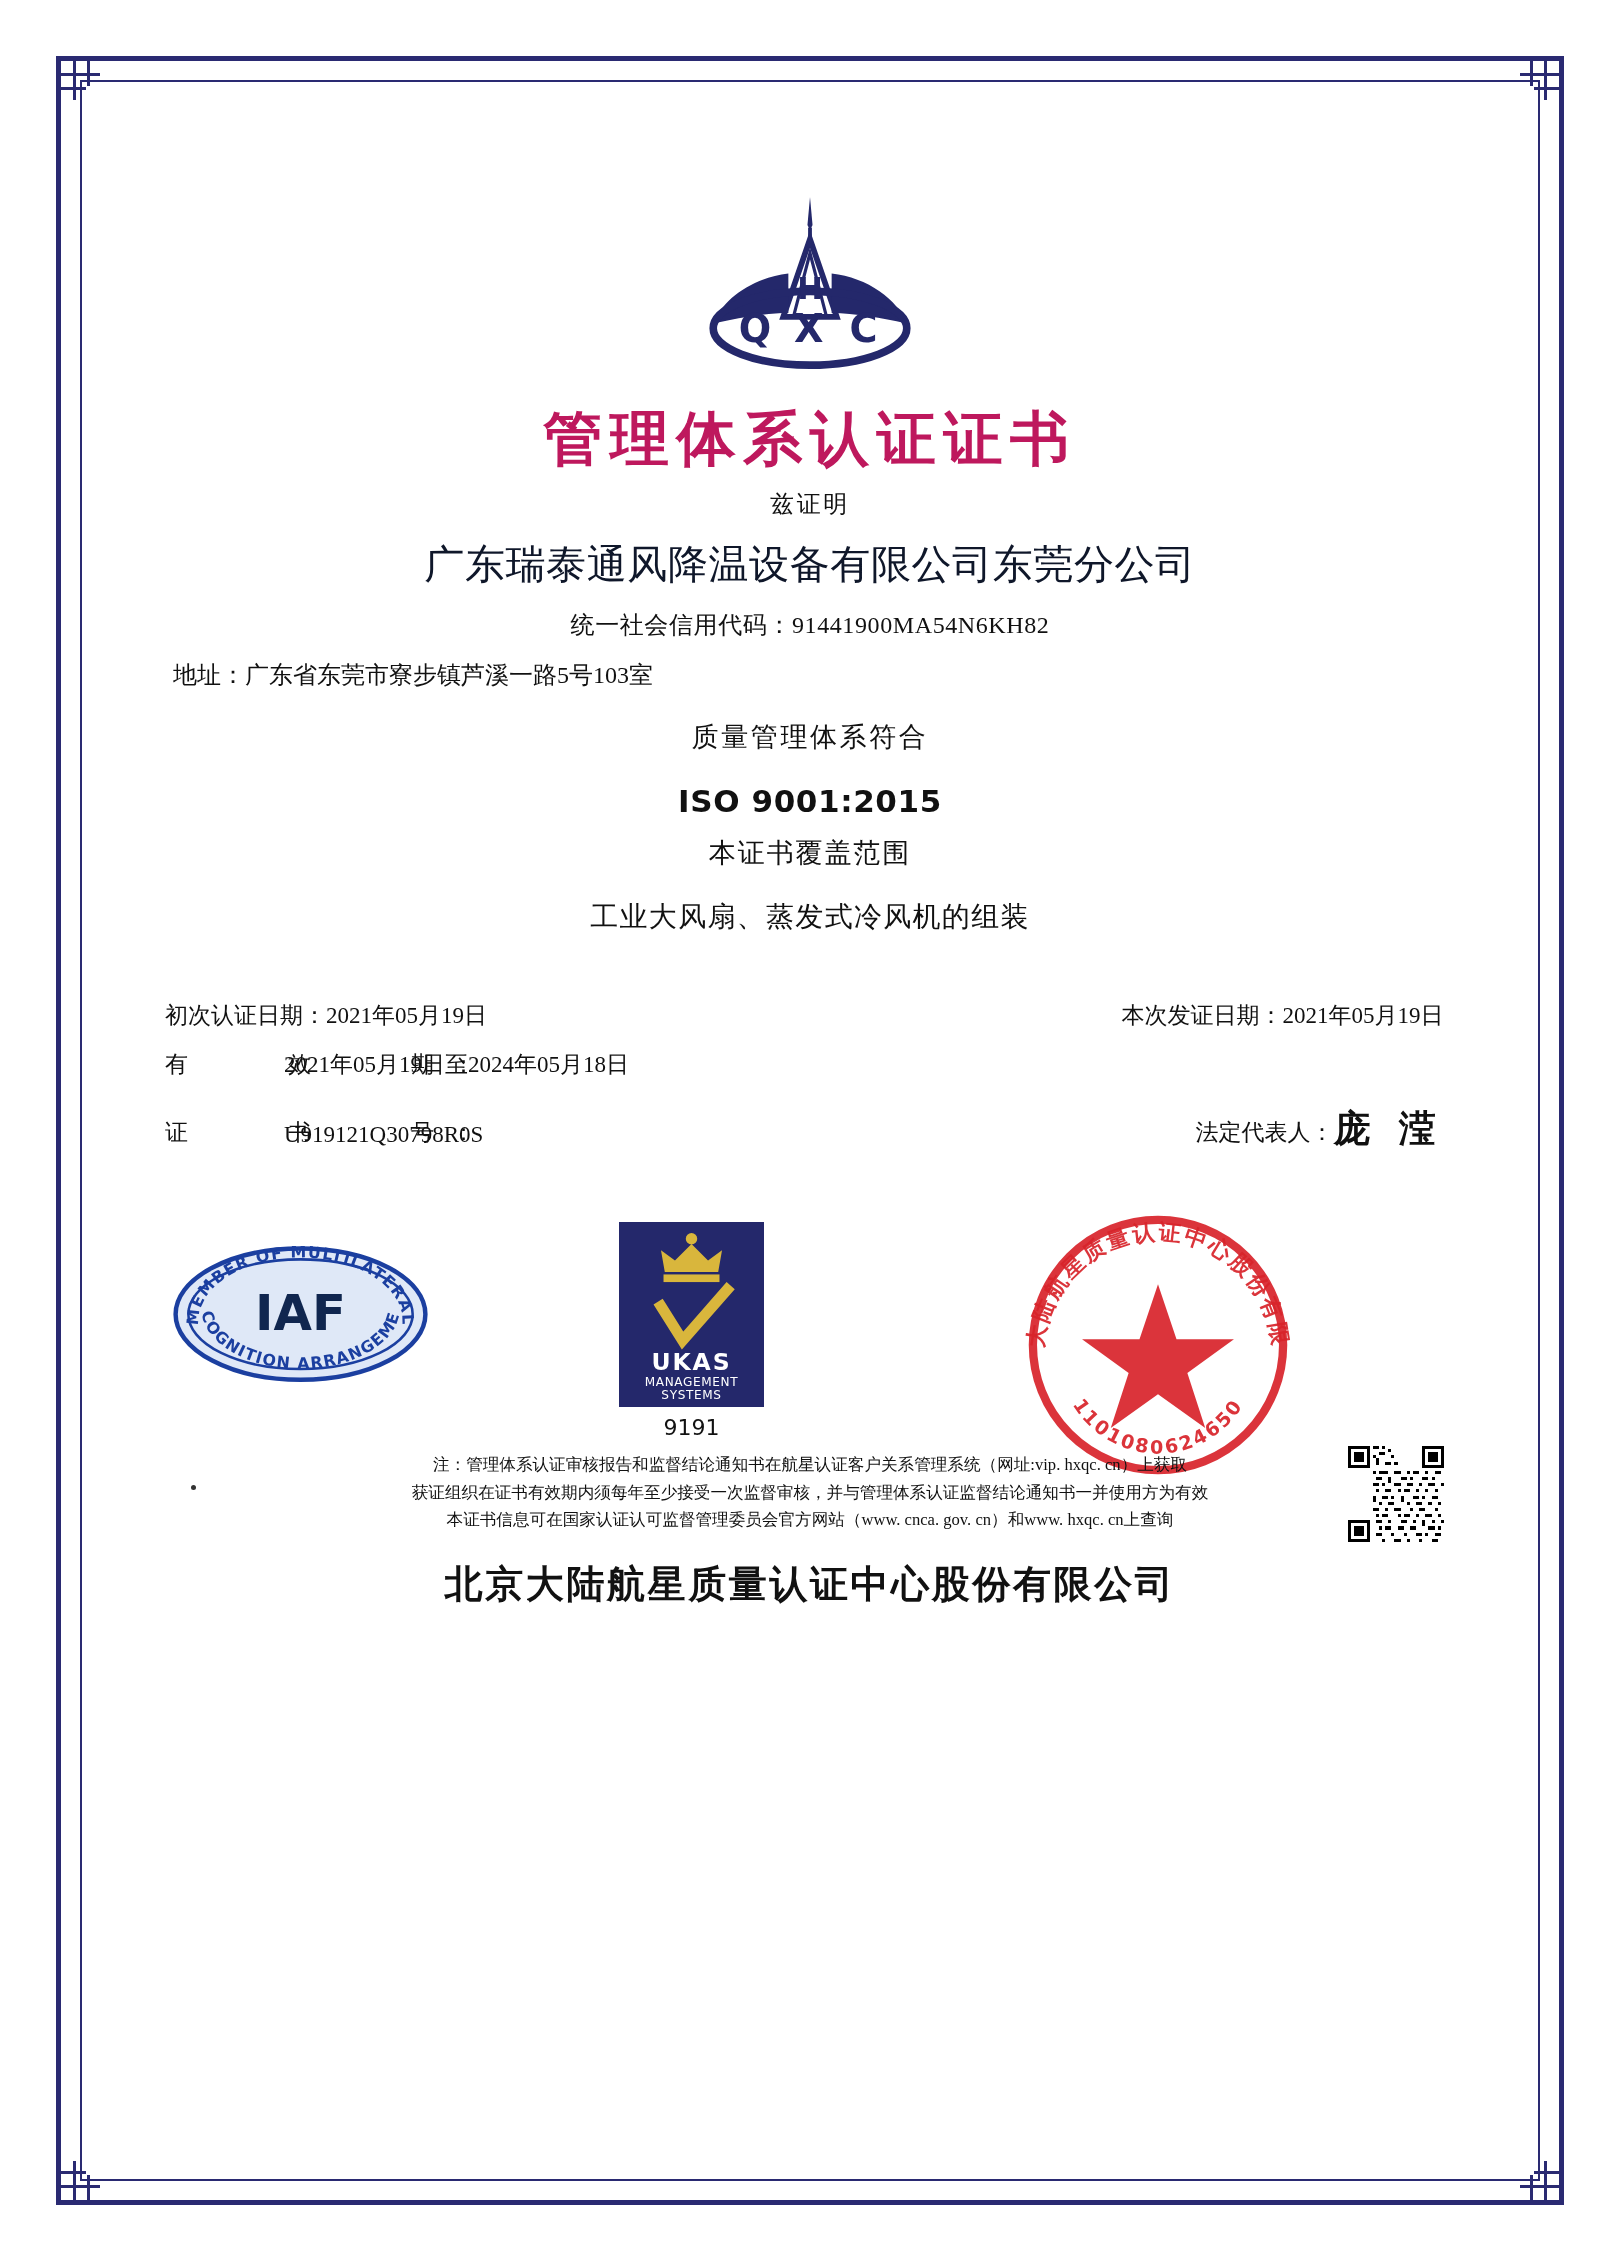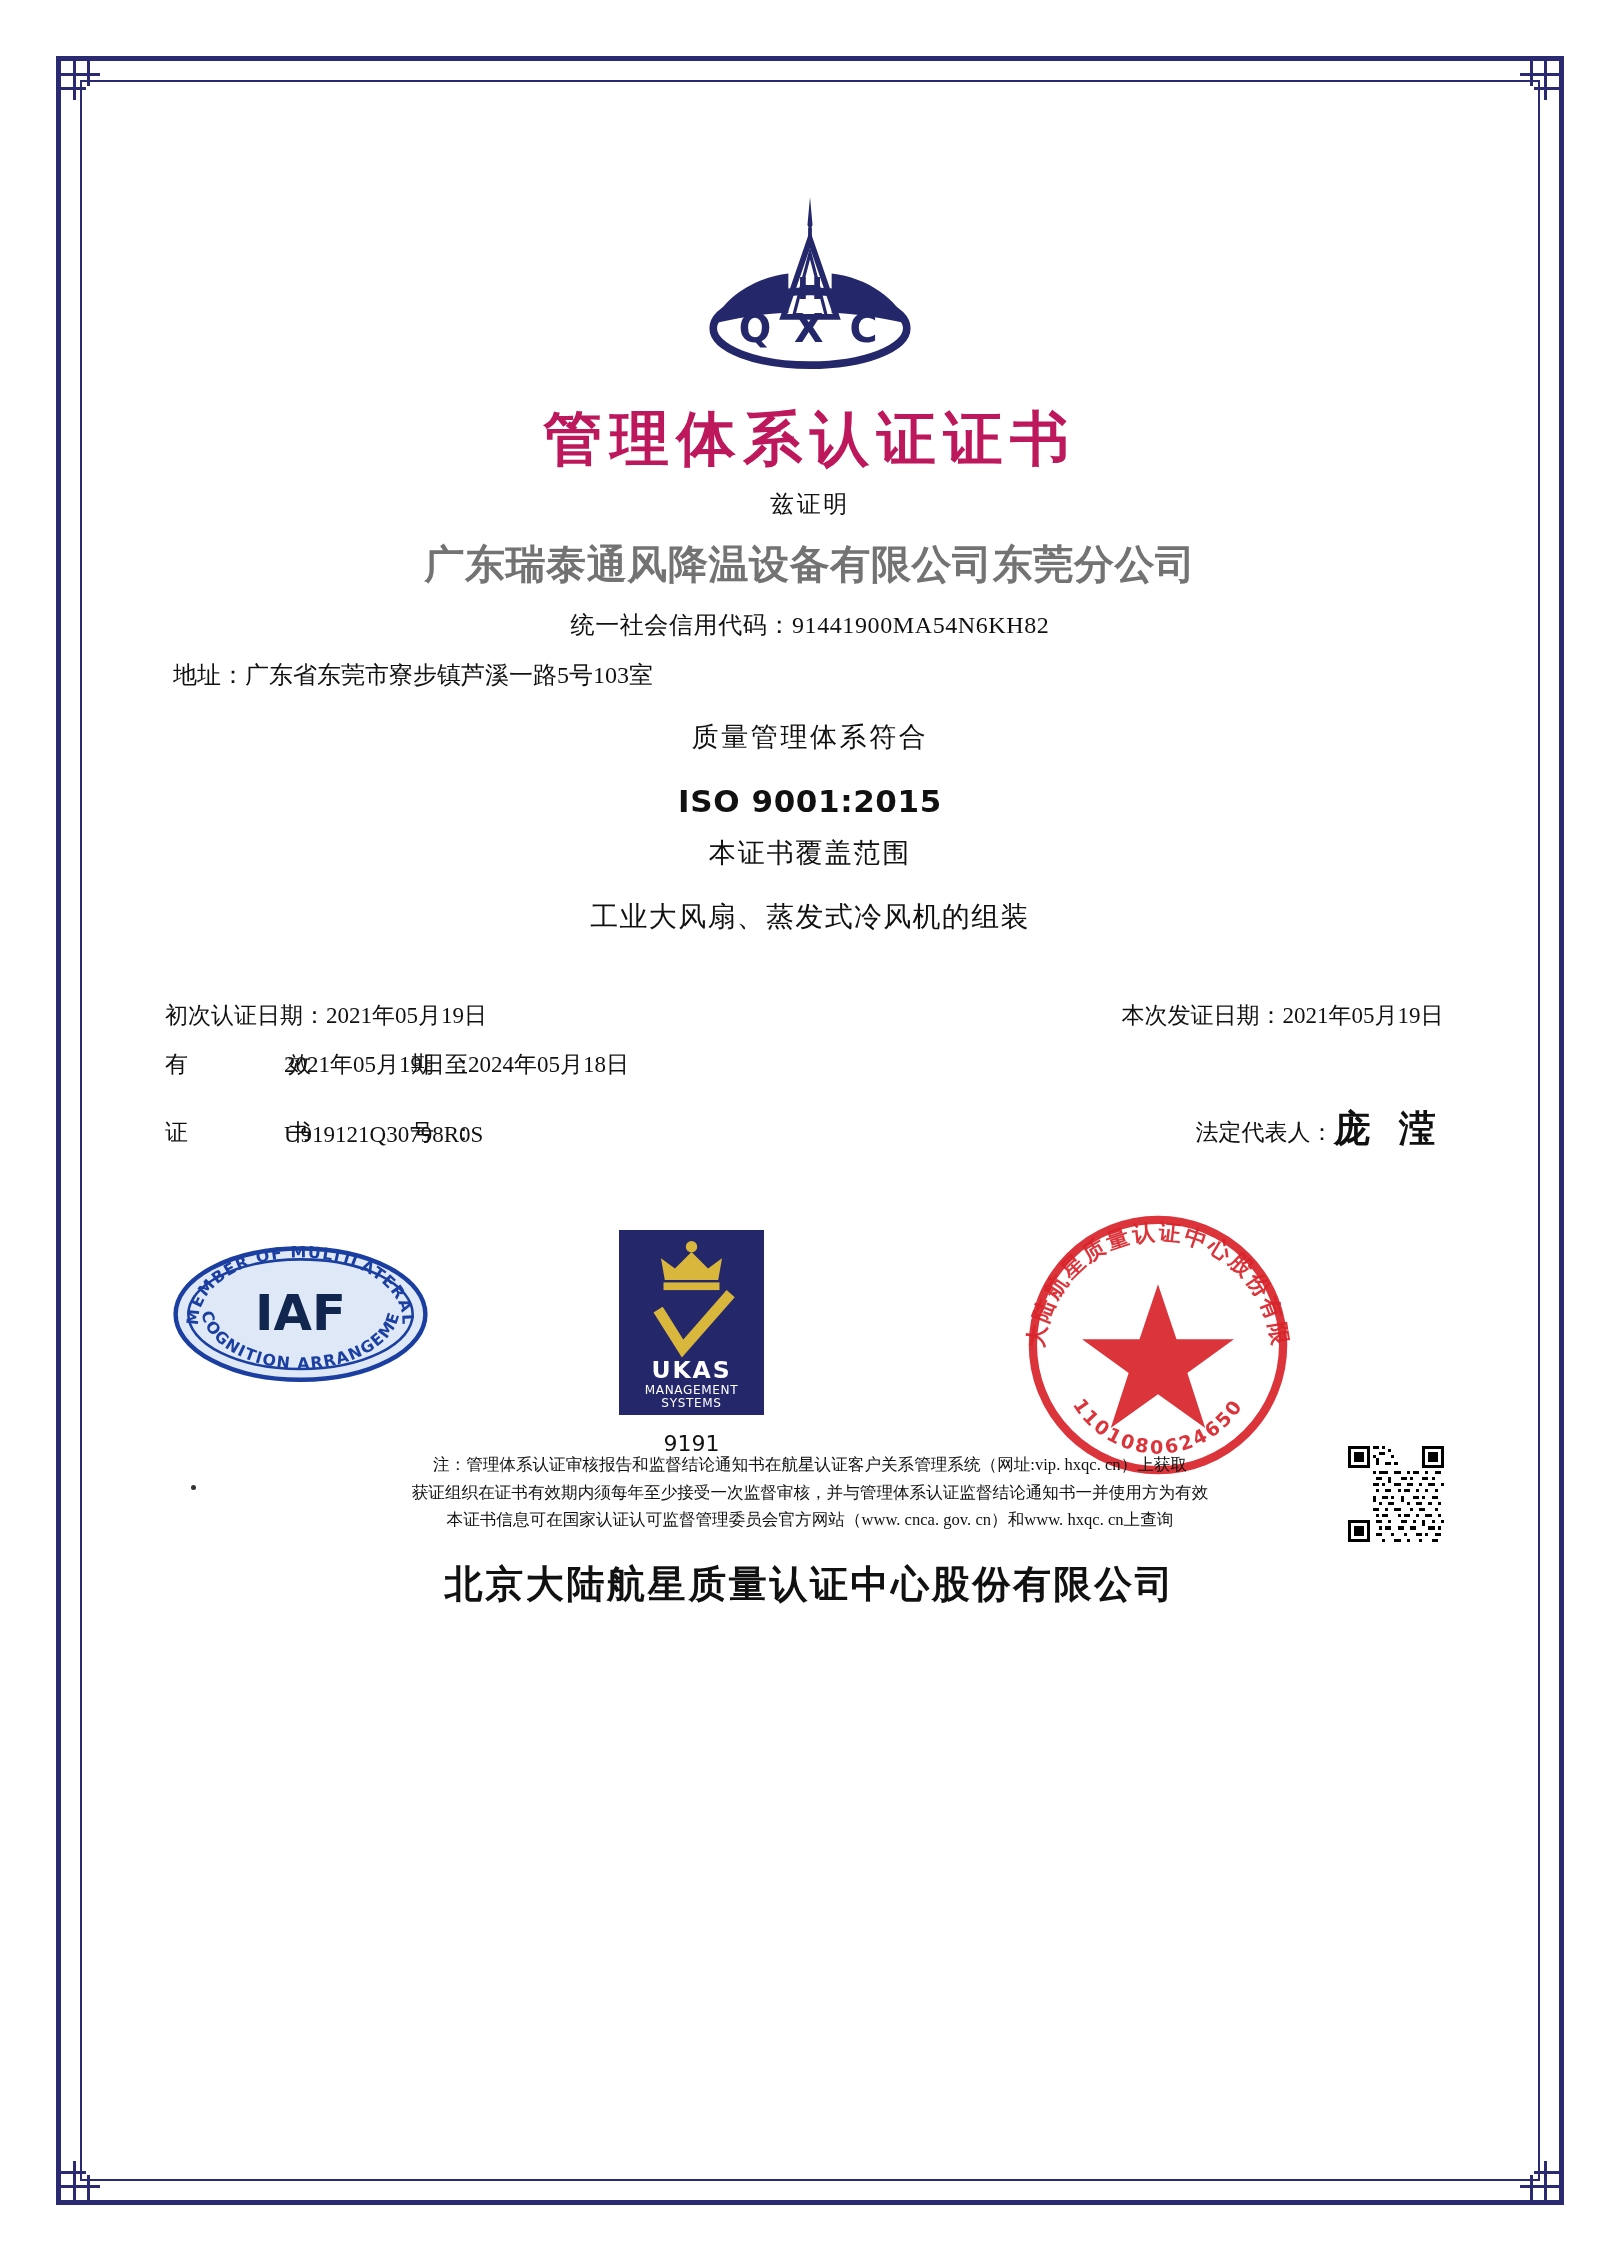--- a/index.html
+++ b/index.html
@@ -88,26 +88,26 @@
 
   .zizhengming {
     font-size: 24px;
     margin-top: 16.6px;
     letter-spacing: 2.6px;
     color: #111;
   }
 
   .company {
     font-family: "DejaVu Sans", "Liberation Sans", sans-serif;
-    font-weight: bold;
+    font-weight: normal;
     font-size: 40px;
     margin-top: 16.6px;
     letter-spacing: 0.6px;
     white-space: nowrap;
-    color: #737373;
+    color: #0f172a;
   }
 
   .credit-code {
     font-size: 24px;
     margin-top: 16.6px;
     letter-spacing: 0.6px;
   }
 
   .address-row {
     width: 100%;
@@ -205,21 +205,21 @@
     position: absolute;
     left: 516px;
     top: 25.5px;
     width: 159px;
     text-align: center;
   }
   .ukas-box {
     width: 145px;
     height: 185px;
     background: #24286b;
-    margin: 16px auto;
+    margin: 8px auto;
     position: relative;
   }
   .ukas-num {
     font-family: "DejaVu Sans", "Liberation Sans", sans-serif;
     font-size: 22px;
     margin-top: 6.4px;
     color: #111;
   }
   .seal {
     position: absolute;

